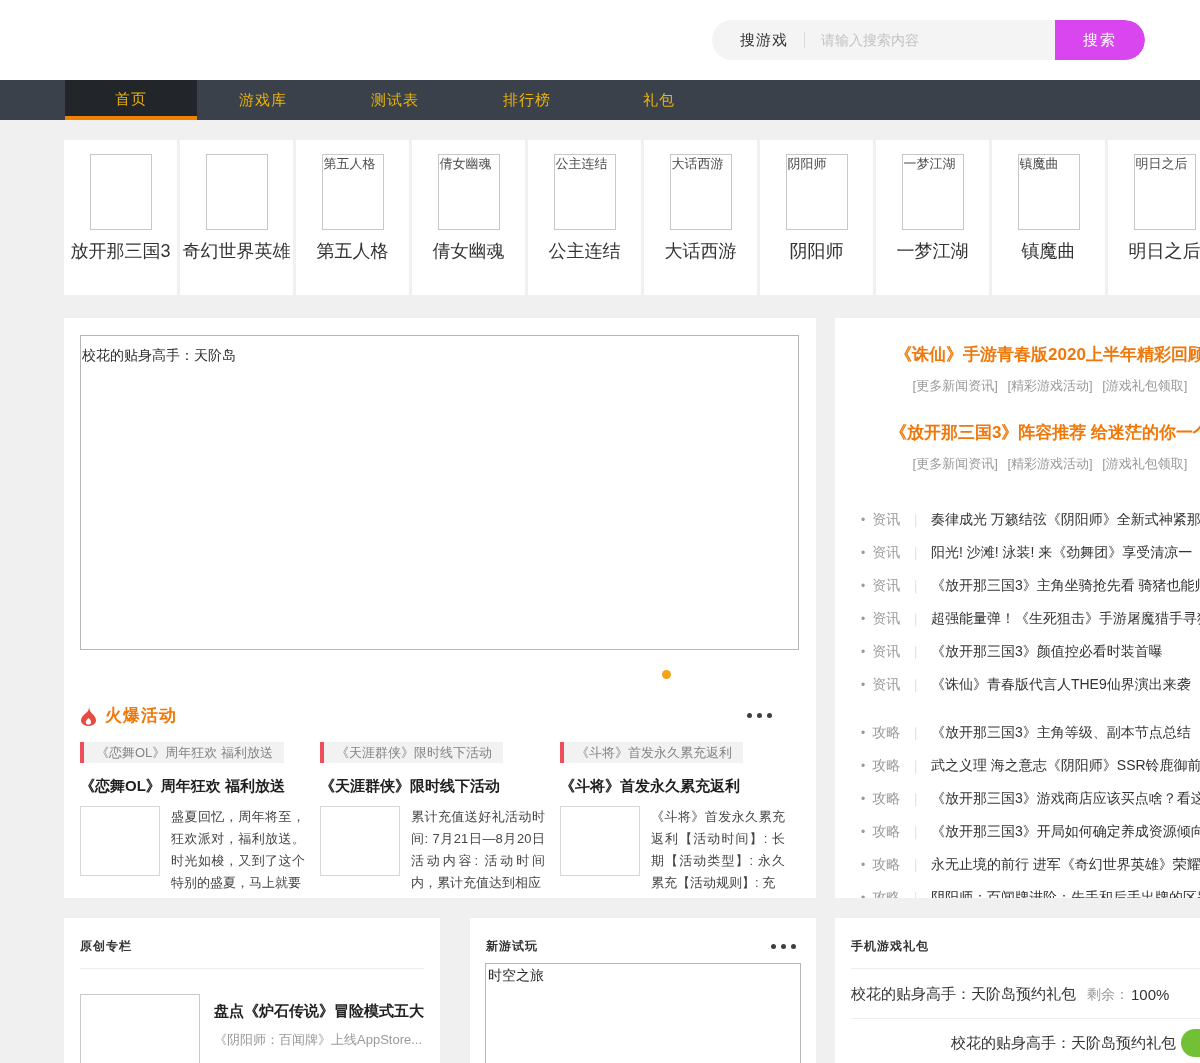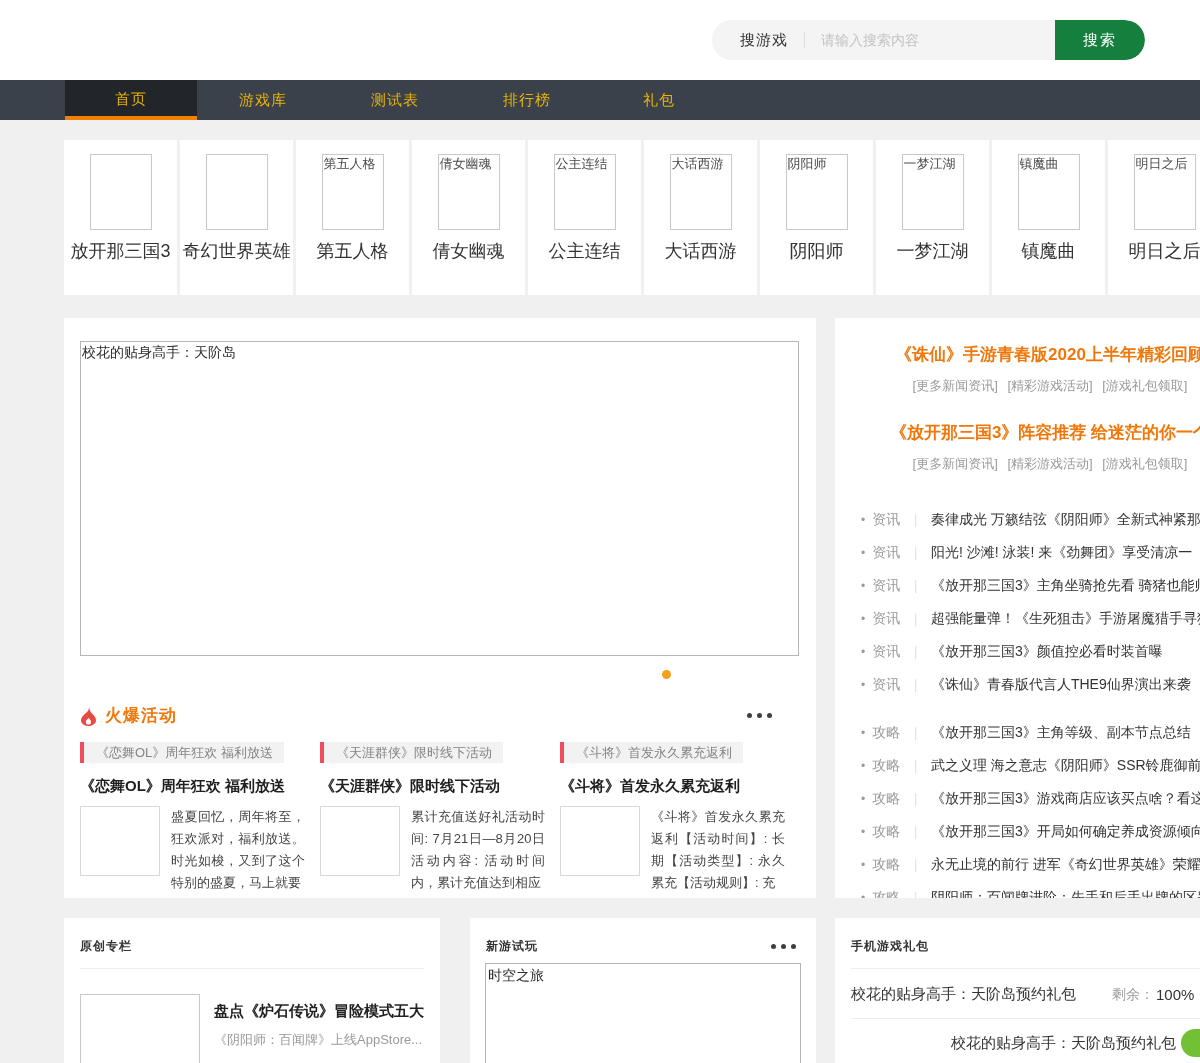--- a/index.html
+++ b/index.html
@@ -8,36 +8,36 @@
   #page { position:relative; width:1200px; height:1063px; background:#f0f0f1; overflow:hidden; }
 
   
   .header { position:absolute; left:0; top:0; width:1200px; height:89px; background:#ffffff; }
   .search { position:absolute; left:712px; top:20px; width:433px; height:40px; display:flex; border-radius:20px; overflow:hidden; }
   .search-left { display:flex; align-items:center; background:#f4f4f5; width:343px; height:40px; padding-left:28px; }
   .search-label { font-size:15px; color:#333; letter-spacing:1px; }
   .search-sep { width:1px; height:16px; background:#dcdcdc; margin:0 16px; }
   .search-input { border:none; outline:none; background:transparent; font-size:14px; color:#333; width:190px; font-family:inherit; }
   .search-input::placeholder { color:#c3c3c3; }
-  .search-btn { width:90px; height:40px; background:#15803d; color:#fff; font-size:15px; border:none; border-radius:0 20px 20px 0; cursor:pointer; letter-spacing:2px; font-family:inherit; }
+  .search-btn { width:90px; height:40px; background:#d946ef; color:#fff; font-size:15px; border:none; border-radius:0 20px 20px 0; cursor:pointer; letter-spacing:2px; font-family:inherit; }
 
   
   .nav { position:absolute; left:0; top:80px; width:1200px; height:40px; background:#3a414b; display:flex; padding-left:65px; }
   .nav-item { width:132px; height:40px; line-height:40px; text-align:center; color:#eab308; font-size:15px; cursor:pointer; letter-spacing:1px; }
   .nav-item.active { background:#22262b; border-bottom:4px solid #f28100; line-height:37px; }
 
   
   .games { position:absolute; left:64px; top:140px; display:flex; gap:3px; }
   .gcell { width:113px; height:155px; background:#fff; flex:0 0 auto; display:flex; flex-direction:column; align-items:center; cursor:pointer; }
   .gimg { margin-top:14px; width:62px; height:76px; border:1px solid #c6c8ca; font-size:13px; color:#4a4a4a; padding:1px 1px; overflow:hidden; line-height:15px; }
   .glabel { margin-top:9px; font-size:18px; color:#333; white-space:nowrap; }
 
   
   .main-left { position:absolute; left:64px; top:318px; width:752px; height:580px; background:#fff; overflow:hidden; }
-  .carousel { position:absolute; left:16px; top:23px; width:719px; height:315px; border:1px solid #b4b6b8; font-size:14px; color:#2d2d2d; padding:2px 1px; }
+  .carousel { position:absolute; left:16px; top:17px; width:719px; height:315px; border:1px solid #b4b6b8; font-size:14px; color:#2d2d2d; padding:11px 1px; }
   .car-dot { position:absolute; left:598px; top:352px; width:9px; height:9px; border-radius:50%; background:#f5a21b; cursor:pointer; }
   .hot-head { position:absolute; left:16px; top:386px; width:720px; display:flex; align-items:center; }
   .flame { width:17px; height:20px; margin-right:8px; }
   .hot-title { font-size:17px; font-weight:bold; color:#f0780a; letter-spacing:1px; }
   .dots { display:flex; gap:5px; align-items:center; cursor:pointer; }
   .dots i { width:5px; height:5px; border-radius:50%; background:#3c3f44; display:block; }
   .hot-head .dots { margin-left:auto; margin-right:28px; }
   .cards { position:absolute; left:16px; top:424px; display:flex; gap:15px; }
   .card { width:225px; }
   .card-tab { display:inline-block; border-left:4px solid #ee4d5b; background:#f2f2f2; height:21px; line-height:21px; font-size:13px; color:#848484; padding:0 11px 0 12px; white-space:nowrap; max-width:225px; overflow:hidden; }
@@ -71,21 +71,21 @@
 
   .oc-article { margin:25px 16px 0 16px; }
   .oc-img { float:left; width:120px; height:95px; border:1px solid #c9c9c9; margin-right:14px; }
   .oc-title { font-size:15px; font-weight:bold; color:#222; padding-top:8px; white-space:nowrap; overflow:hidden; }
   .oc-sub { margin-top:10px; font-size:13px; color:#9a9a9a; white-space:nowrap; overflow:hidden; }
 
   .trial-img { margin:8px 15px 0 15px; height:160px; border:1px solid #b4b6b8; font-size:14px; color:#2d2d2d; padding:3px 2px; }
 
   .gift-row1 { display:flex; align-items:center; margin:16px 16px 0 16px; }
   .gift-name { font-size:15px; color:#333; white-space:nowrap; }
-  .gift-remain-label { font-size:14px; color:#9a9a9a; margin-left:36px; white-space:nowrap; }
+  .gift-remain-label { font-size:14px; color:#9a9a9a; margin-left:11px; white-space:nowrap; }
   .gift-remain { font-size:15px; color:#333; margin-left:2px; }
   .gift-div2 { height:1px; background:#ededed; margin:14px 16px 0 16px; }
   .gift-row2 { display:flex; align-items:center; margin:10px 16px 0 16px; }
   .gift-name2 { font-size:15px; color:#333; margin-left:100px; white-space:nowrap; }
   .gift-get-btn { margin-left:auto; margin-right:-16px; width:84px; height:28px; border-radius:14px; background:#72c035; color:#fff; font-size:13px; border:none; cursor:pointer; font-family:inherit; }
 </style>
 </head>
 <body>
 
 <div id="page">

